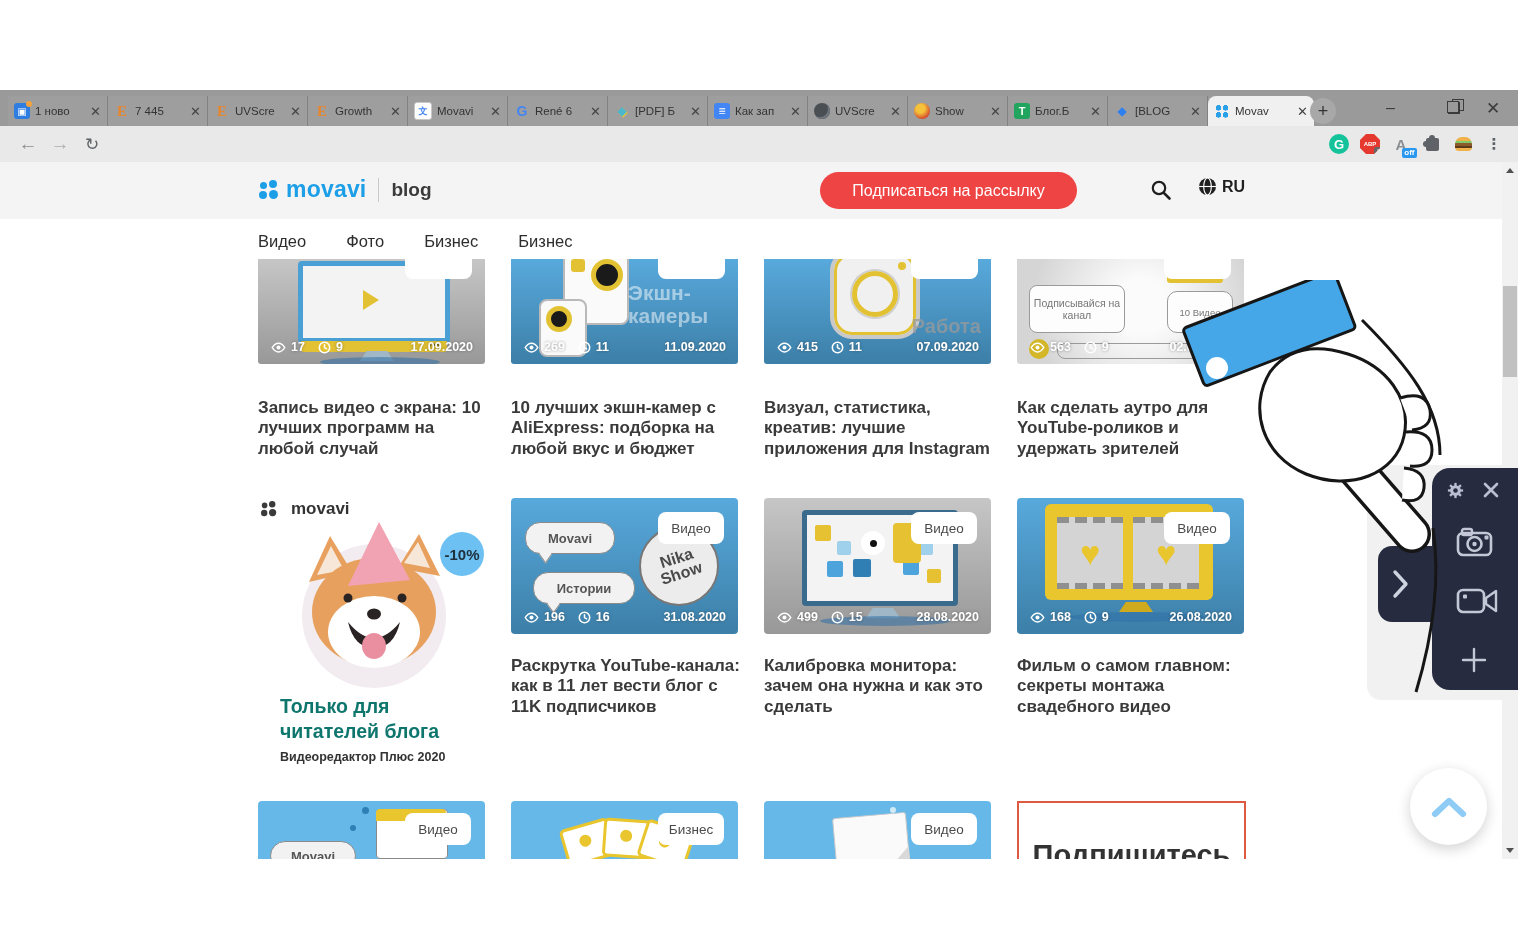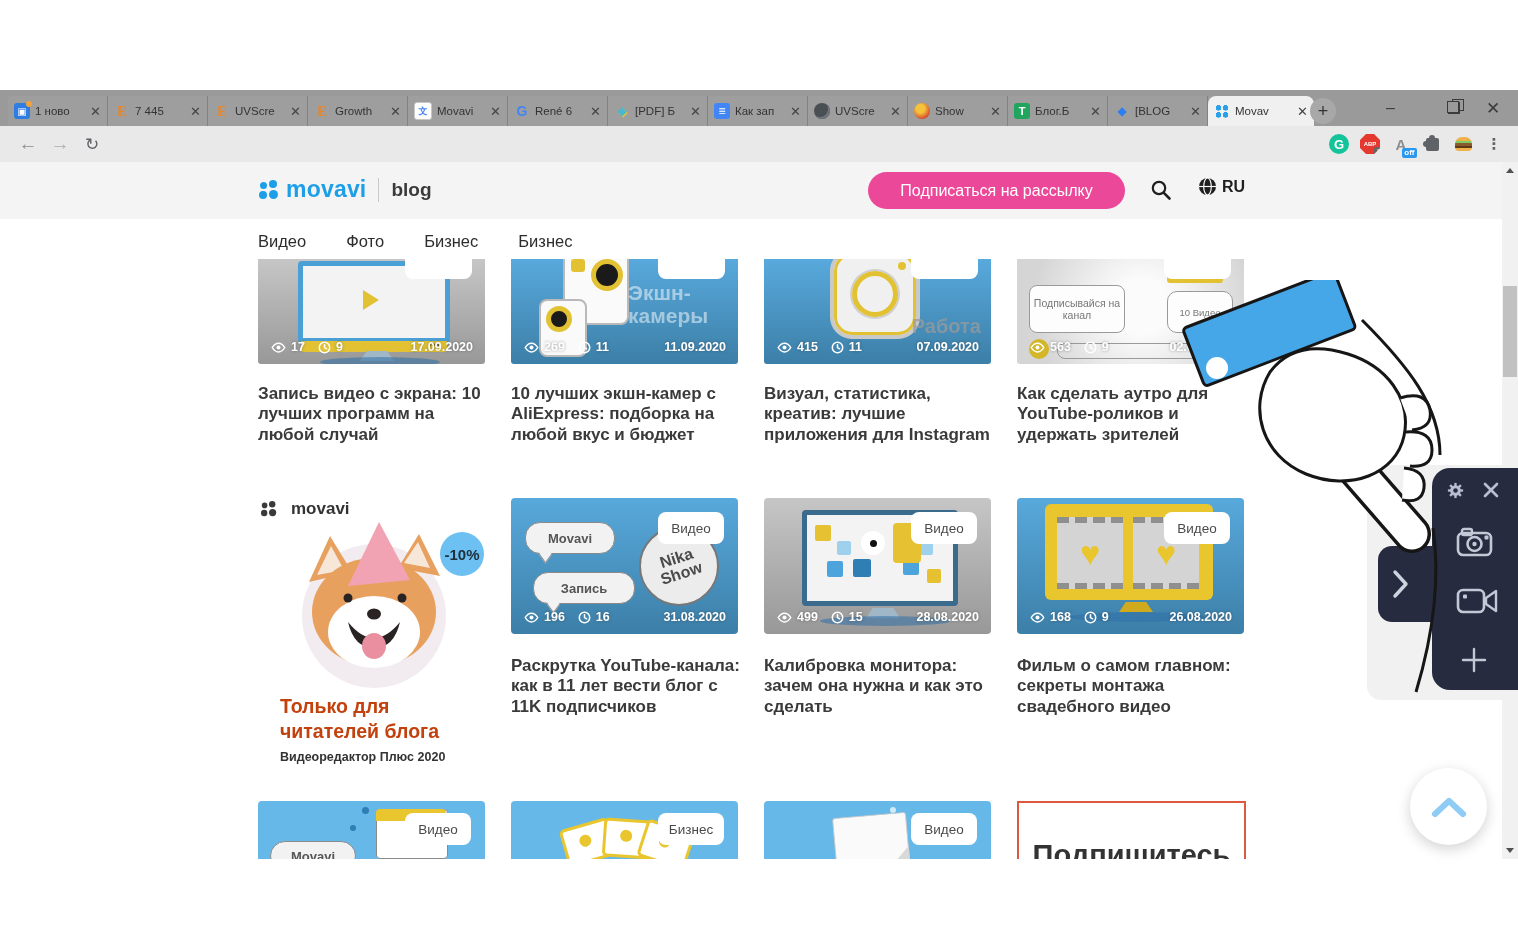--- a/index.html
+++ b/index.html
@@ -76,21 +76,21 @@
   .clover{position:relative;width:22px;height:22px;margin-right:6px;}
   .clover i{position:absolute;border-radius:50%;background:#1d9fe8;}
   .clover i:nth-child(1){left:2px;top:3px;width:7px;height:7px;}
   .clover i:nth-child(2){left:11px;top:1px;width:8px;height:8px;}
   .clover i:nth-child(3){left:1px;top:12px;width:8px;height:8px;}
   .clover i:nth-child(4){left:11px;top:11px;width:9px;height:9px;}
   .clover.dark i{background:#3a3a3a;}
   .brandname{font-size:23px;font-weight:bold;color:#1d9fe8;letter-spacing:.2px;}
   .branddiv{width:1px;height:24px;background:#c9c9c9;margin:0 12px;}
   .brandsuffix{font-size:19px;font-weight:bold;color:#3a3a3a;}
-  .subscribe{position:absolute;left:868px;top:10px;width:257px;height:37px;background:#ec4899;border:none;border-radius:19px;
+  .subscribe{position:absolute;left:820px;top:10px;width:257px;height:37px;background:#ef4444;border:none;border-radius:19px;
              color:#fff;font-size:16px;font-family:inherit;display:flex;align-items:center;justify-content:center;}
   .hsearch{position:absolute;left:1150px;top:17px;}
   .lang{position:absolute;left:1198px;top:15px;display:flex;align-items:center;gap:5px;font-size:16px;font-weight:bold;color:#1f1f1f;}
   .mainnav{position:absolute;left:258px;top:70px;display:flex;gap:40px;font-size:16.5px;color:#2d2d2d;}
   .mainnav span{cursor:pointer;}
 
   
   .card-img{position:absolute;width:227px;border-radius:0 0 3px 3px;overflow:hidden;}
   .r1{top:97px;height:105px;}
   .r2{top:336px;height:136px;border-radius:4px;}
@@ -103,21 +103,21 @@
          display:flex;align-items:center;justify-content:center;}
   .badge.cut{top:-16px;right:13px;width:67px;height:36px;}
   .badge.full{top:14px;right:14px;width:66px;height:32px;}
   .badge.r3b{top:12px;right:14px;width:66px;height:32px;}
   .stats{position:absolute;left:13px;right:12px;bottom:10px;display:flex;align-items:center;gap:5px;
          color:#fff;font-size:12.5px;font-weight:bold;text-shadow:0 0 3px rgba(40,40,40,.45);}
   .stats .date{margin-left:auto;font-weight:bold;}
   .stats svg{flex:none;}
   .mins{margin-left:8px;}
   .card-title{position:absolute;width:235px;font-size:17px;font-weight:bold;color:#3a3a3a;line-height:1.2;}
-  .t1{top:222px;}.t2{top:494px;}
+  .t1{top:236px;}.t2{top:494px;}
 
   
   .mon{position:absolute;background:#f3f3f3;border:5px solid #4aa0d4;border-radius:4px;}
   .mon .menubar{position:absolute;left:-2px;right:-2px;bottom:-14px;height:11px;background:#e2c233;border-radius:0 0 3px 3px;}
   .mon .dots3{position:absolute;right:4px;bottom:-12px;color:#7a6a1a;font-size:9px;letter-spacing:1px;}
   .play{width:0;height:0;border-left:16px solid #e2c233;border-top:10px solid transparent;border-bottom:10px solid transparent;position:absolute;}
   .stand{position:absolute;width:34px;height:10px;background:#9fb7c6;clip-path:polygon(20% 0,80% 0,100% 100%,0 100%);}
   .shadow-el{position:absolute;height:10px;border-radius:50%;background:rgba(47,111,165,.55);}
   .cam{position:absolute;background:#fafafa;border:2px solid #b9b9b9;border-radius:8px;}
   .lens{position:absolute;border-radius:50%;background:#1a1a1a;border:5px solid #e2c233;}
@@ -148,21 +148,21 @@
   .paper::after{content:"";position:absolute;right:-1px;bottom:-1px;border-style:solid;border-width:0 0 14px 14px;border-color:transparent transparent #d9d9d9 transparent;}
   .pcard{position:absolute;width:44px;height:33px;background:#fff;border:3px solid #e9c52e;border-radius:5px;}
   .pcard::after{content:"";position:absolute;left:14px;top:8px;width:12px;height:12px;border-radius:50%;background:#e9c52e;}
 
   
   .promo{position:absolute;left:258px;top:336px;width:230px;height:270px;background:#fff;}
   .promo .plogo{display:flex;align-items:center;gap:5px;}
   .promo .pname{font-size:17px;font-weight:bold;color:#333;}
   .disc{position:absolute;right:4px;top:34px;width:44px;height:44px;border-radius:50%;background:#6cc0f2;
         color:#20303c;font-size:15px;font-weight:bold;display:flex;align-items:center;justify-content:center;}
-  .promo-title{position:absolute;left:22px;top:196px;font-size:19.5px;font-weight:bold;color:#c2410c;line-height:1.3;width:200px;}
+  .promo-title{position:absolute;left:22px;top:196px;font-size:19.5px;font-weight:bold;color:#0f766e;line-height:1.3;width:200px;}
   .promo-sub{position:absolute;left:22px;top:252px;font-size:12.5px;font-weight:bold;color:#333;}
 
   
   .subcard{position:absolute;left:1017px;top:639px;width:225px;height:58px;border:2px solid #dd5a41;background:#fff;overflow:hidden;}
   .subcard span{position:absolute;left:50%;transform:translateX(-50%);top:36px;font-size:29px;font-weight:bold;color:#333;white-space:nowrap;}
 
   
   .panel-back{position:absolute;left:1367px;top:465px;width:151px;height:235px;background:#f1f1f1;border-radius:14px;z-index:39;}
   .cpanel{position:absolute;left:1432px;top:468px;width:86px;height:222px;background:#272b3f;border-radius:18px 0 0 18px;z-index:40;}
   .ctab{position:absolute;left:1378px;top:546px;width:70px;height:76px;background:#272b3f;border-radius:14px;z-index:40;
@@ -443,21 +443,21 @@
         <ellipse cx="98" cy="126" rx="12" ry="13" fill="#e98fa0"></ellipse>
         <polygon points="103,2 72,66 134,60" fill="#f2a3b3"></polygon>
       </svg>
       <div class="disc">-10%</div>
       <div class="promo-title">Только для читателей блога</div>
       <div class="promo-sub">Видеоредактор Плюс 2020</div>
     </div>
 
     <div class="card-img r2 c2 bluegrad">
       <div class="bubble" style="left:14px;top:24px;width:88px;height:30px;">Movavi</div>
-      <div class="bubble" style="left:22px;top:74px;width:100px;height:30px;">Запись</div>
+      <div class="bubble" style="left:22px;top:74px;width:100px;height:30px;">Истории</div>
       <div class="nika" style="left:128px;top:28px;">
           <span>Nika Show</span>
         </div>
       <div class="badge full">Видео</div>
       <div class="stats">
         <svg width="15" height="11" viewBox="0 0 24 16">
             <path d="M12 1C6 1 2 8 2 8s4 7 10 7 10-7 10-7-4-7-10-7z" fill="none" stroke="#fff" stroke-width="2.4"></path>
             <circle cx="12" cy="8" r="3.2" fill="#fff"></circle>
           </svg>
         <span>196</span>

